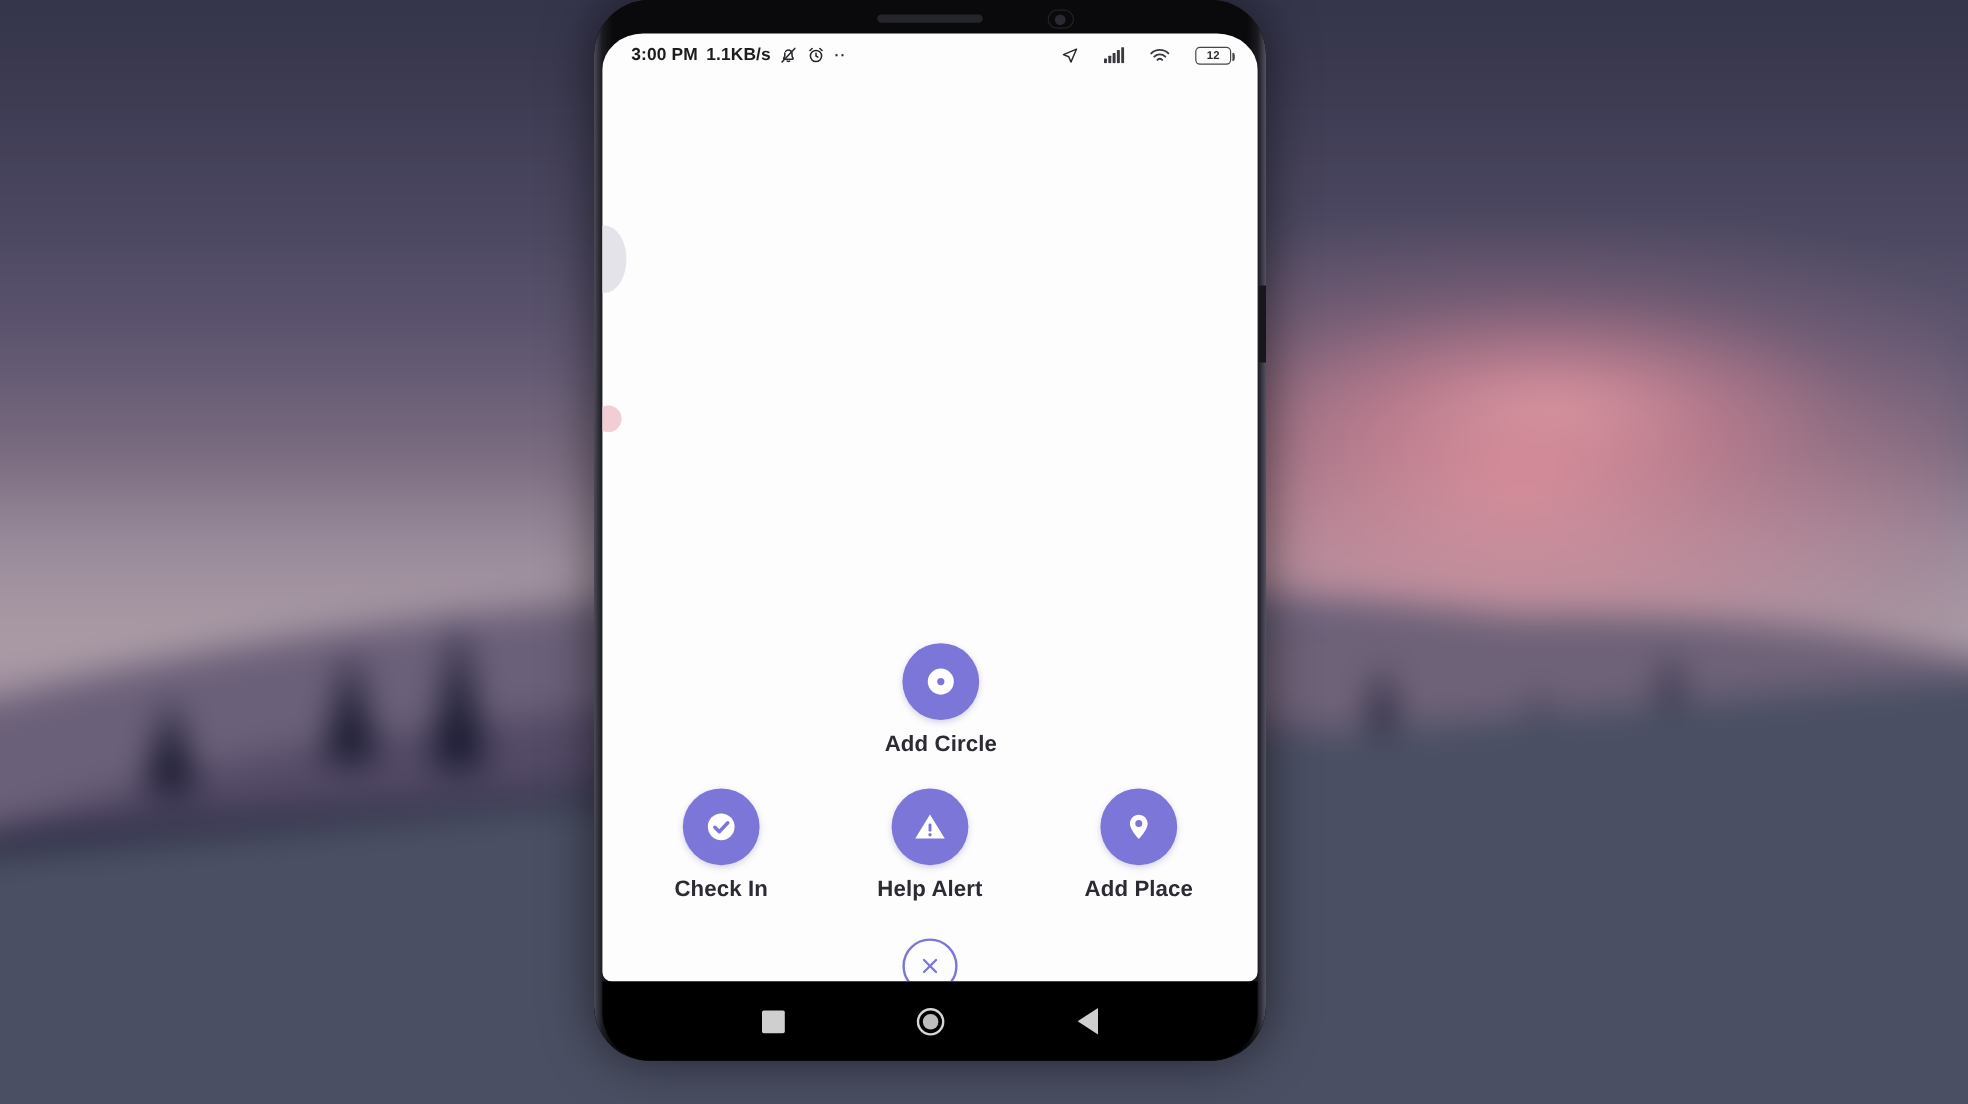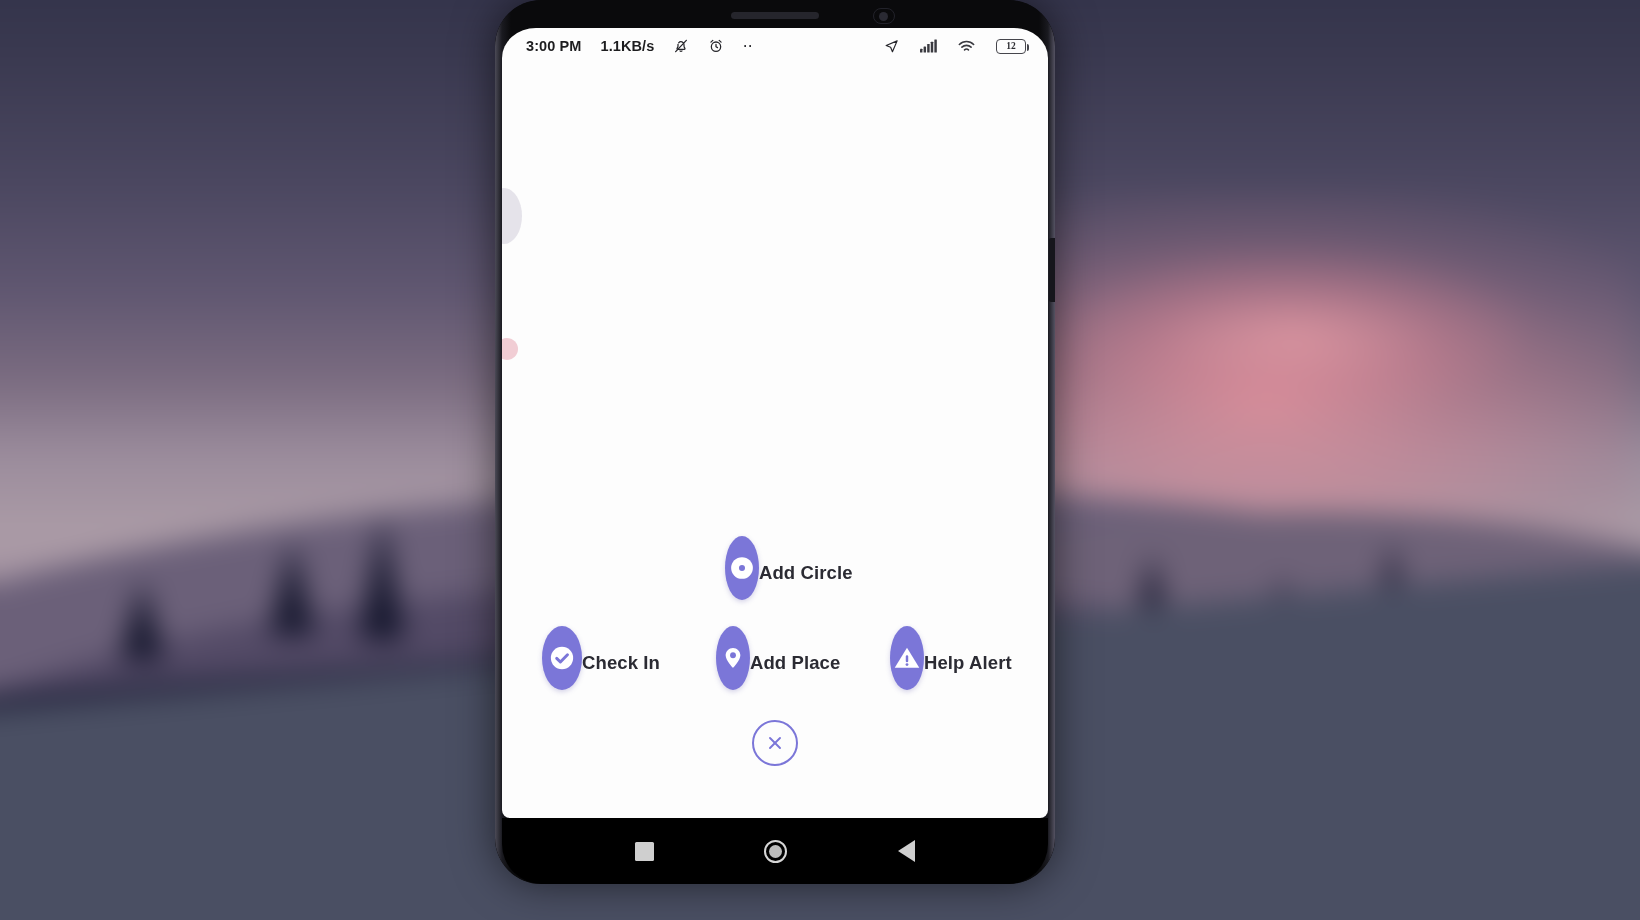--- a/index.html
+++ b/index.html
@@ -160,22 +160,22 @@
 
   
   #statusbar {
     position:absolute; left:0; right:0; top:0;
     height:36px;
     display:flex; align-items:center;
     padding:0 22px 0 24px;
     font-size:14.5px; font-weight:bold;
     color:#1d1d1f;
   }
-  #sb-left { display:flex; align-items:center; gap:19px;justify-content:space-between; }
-  #sb-right { margin-left:auto; display:flex; align-items:center; gap:21px;font-family:Liberation Serif, serif; }
+  #sb-left { display:flex; align-items:center; gap:7px;justify-content:space-between; }
+  #sb-right { margin-left:auto; display:flex; align-items:center; gap:21px; }
   .sb-clock { letter-spacing:0.1px; }
   .sb-net { letter-spacing:0.1px; }
   .sb-ico { display:inline-flex; align-items:center; }
   .sb-dots { font-size:12px; letter-spacing:1px; color:#2a2a2e; line-height:1; }
   .batt {
     position:relative;
     width:30px; height:15px;
     border:1.6px solid #46464c;
     border-radius:4px;
     display:flex; align-items:center; justify-content:center;
@@ -197,21 +197,21 @@
   }
   .action-row {
     display:flex;
     justify-content:center;
     align-items:flex-start;
   }
   #row-top { gap:64px; padding-left:18px; }
   #row-bottom { gap:56px; margin-top:26px; }
   .action-item {
     width:118px;
-    display:flex; flex-direction:row; align-items:center;
+    display:flex; flex-direction:column; align-items:center;
     cursor:pointer;
   }
   .action-circle {
     width:64px; height:64px;
     border-radius:50%;
     background:#7b76d8;
     display:flex; align-items:center; justify-content:center;
     box-shadow:0 2px 5px rgba(90,85,170,0.25);
   }
   .action-label {
@@ -391,38 +391,38 @@
                 <circle cx="18" cy="18" r="11.8" fill="#ffffff"></circle>
                 <path d="M12.4 18.4l3.9 3.9 7.5-7.8" fill="none" stroke="#7b76d8" stroke-width="3.1" stroke-linecap="round" stroke-linejoin="round"></path>
               </svg>
             </div>
             <div class="action-label">Check In</div>
           </div>
 
           <div class="action-item">
             <div class="action-circle">
               <svg width="34" height="34" viewBox="0 0 36 36">
-                <path d="M18 7.4c-4.3 0-7.8 3.5-7.8 7.8 0 5.6 7.8 13.4 7.8 13.4s7.8-7.8 7.8-13.4c0-4.3-3.5-7.8-7.8-7.8z" fill="#ffffff"></path>
-                <circle cx="18" cy="15.1" r="3.1" fill="#7b76d8"></circle>
-              </svg>
-            </div>
-            <div class="action-label">Add Place</div>
-          </div>
-
-          <div class="action-item">
-            <div class="action-circle">
-              <svg width="34" height="34" viewBox="0 0 36 36">
                 <path d="M18 7.2 31 28.4H5z" fill="#ffffff"></path>
                 <rect x="16.7" y="15" width="2.6" height="7.4" rx="1.3" fill="#7b76d8"></rect>
                 <circle cx="18" cy="25" r="1.5" fill="#7b76d8"></circle>
               </svg>
             </div>
             <div class="action-label">Help Alert</div>
           </div>
 
+          <div class="action-item">
+            <div class="action-circle">
+              <svg width="34" height="34" viewBox="0 0 36 36">
+                <path d="M18 7.4c-4.3 0-7.8 3.5-7.8 7.8 0 5.6 7.8 13.4 7.8 13.4s7.8-7.8 7.8-13.4c0-4.3-3.5-7.8-7.8-7.8z" fill="#ffffff"></path>
+                <circle cx="18" cy="15.1" r="3.1" fill="#7b76d8"></circle>
+              </svg>
+            </div>
+            <div class="action-label">Add Place</div>
+          </div>
+
         </div>
 
         <div id="close-wrap">
           <div id="close-button">
             <svg width="20" height="20" viewBox="0 0 24 24" fill="none" stroke="#7b76d8" stroke-width="2.3" stroke-linecap="round">
               <line x1="6" y1="6" x2="18" y2="18"></line>
               <line x1="18" y1="6" x2="6" y2="18"></line>
             </svg>
           </div>
         </div>

